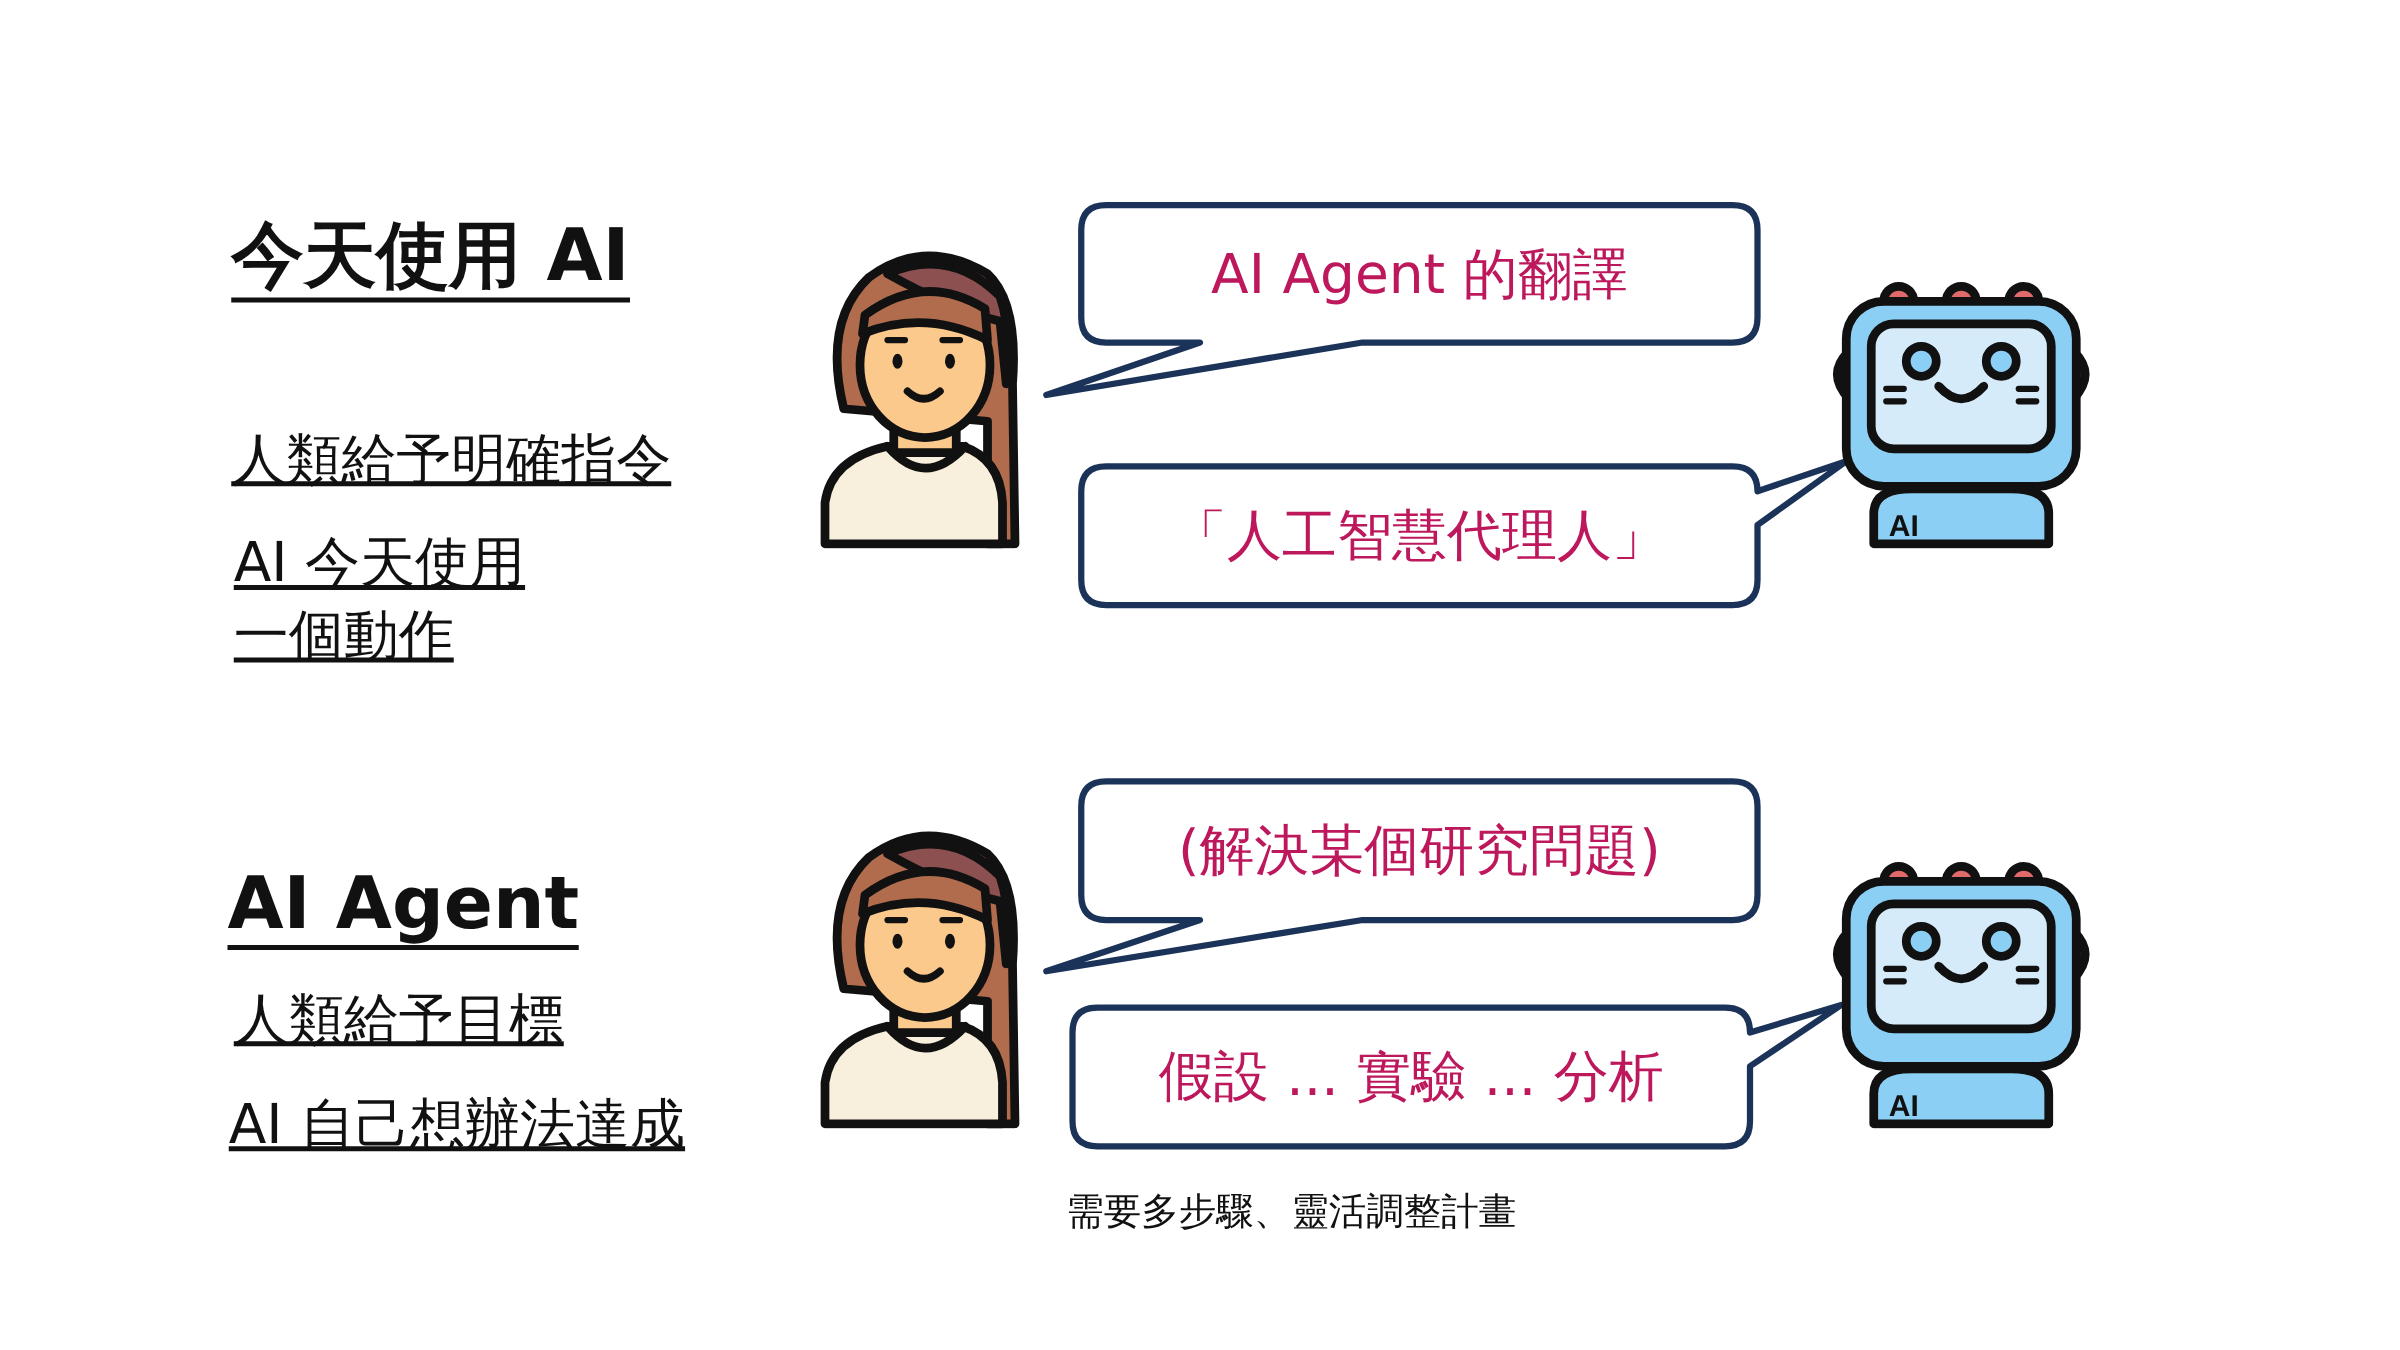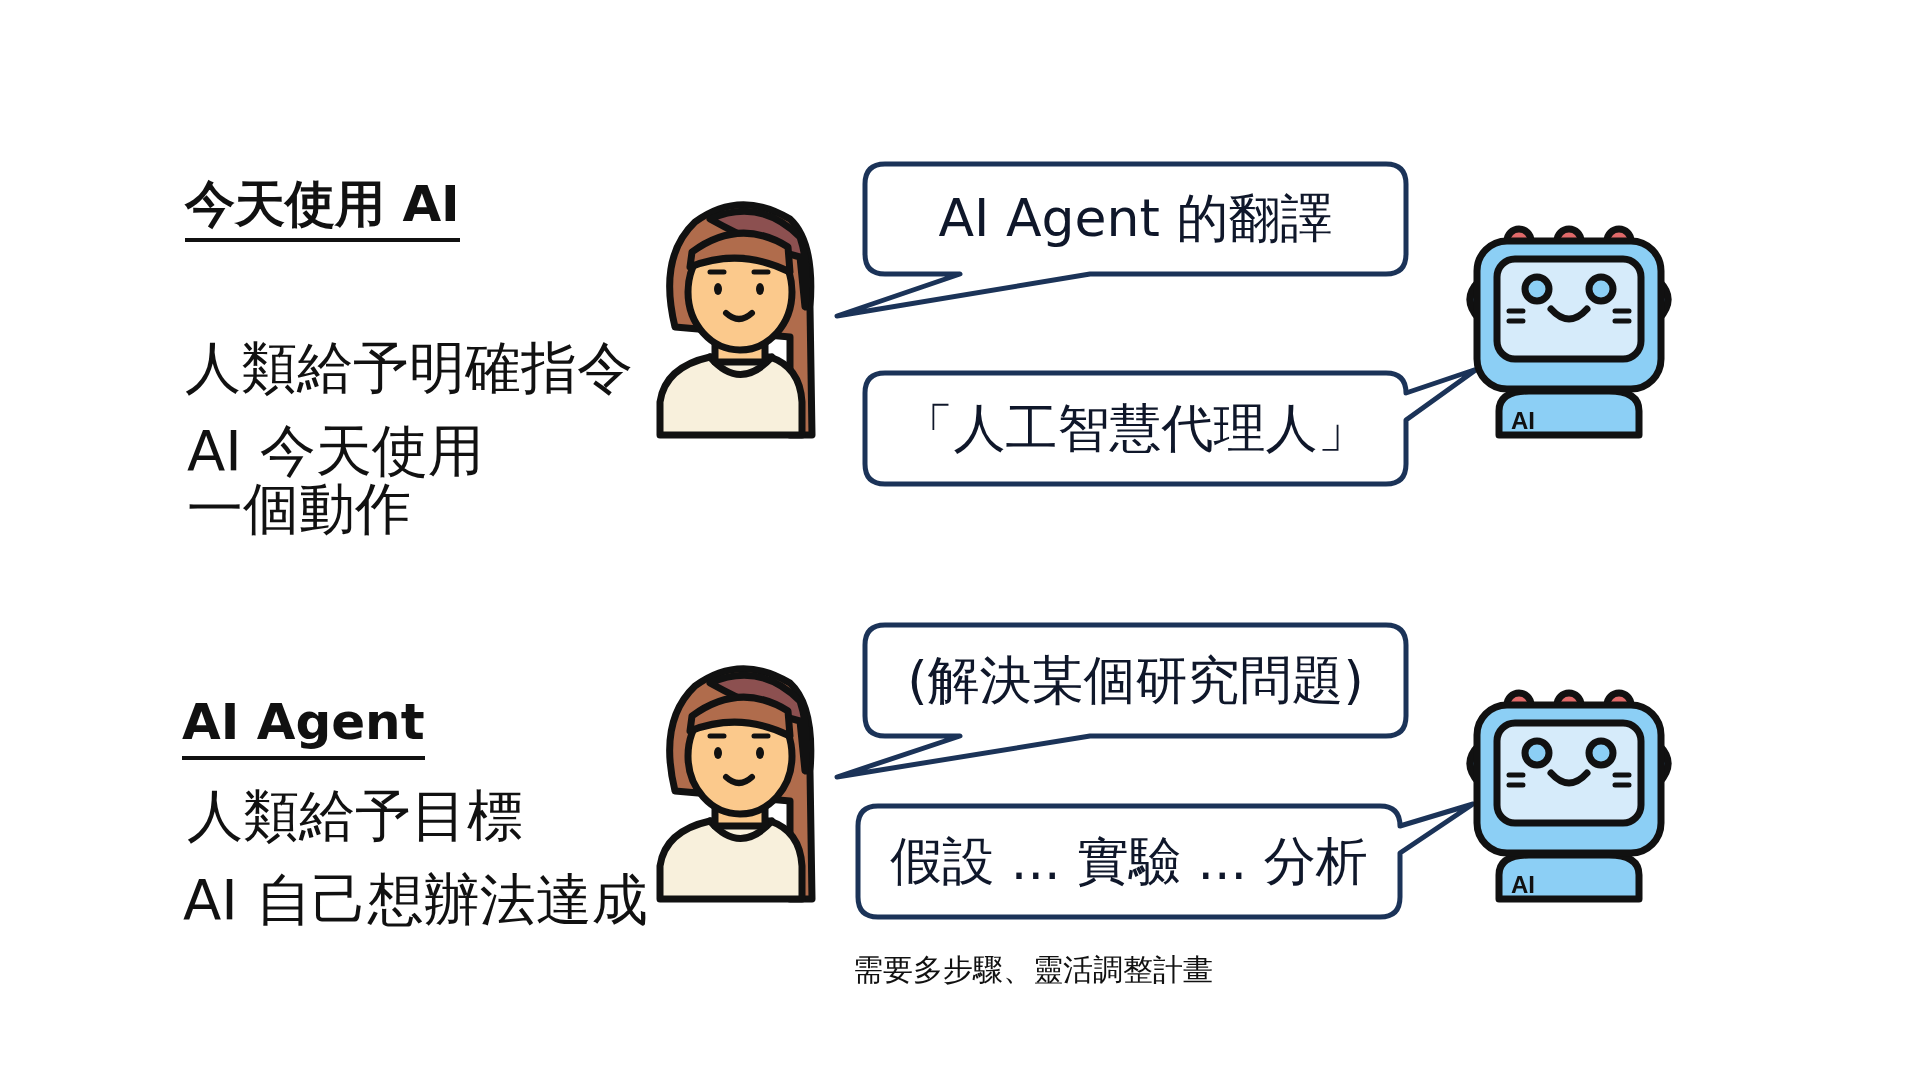--- a/index.html
+++ b/index.html
@@ -4,34 +4,34 @@
 <style>
   html, body { margin: 0; padding: 0; }
   body {
     width: 1920px; height: 1080px; position: relative; overflow: hidden;
     background: #ffffff;
     font-family: "DejaVu Sans", "Liberation Sans", sans-serif;
     color: #111111;
   }
   .abs { position: absolute; }
   .heading {
-    font-weight: bold; font-size: 50px; line-height: 64px;
+    font-weight: bold; font-size: 58px; line-height: 64px;
     color: #111;
   }
   .heading .line {
     display: inline-block;
     border-bottom: 4px solid #111;
     padding-bottom: 2px;
   }
   .body-text {
-    font-size: 56px; line-height: 56px; color: #111; white-space: nowrap;
+    font-size: 44px; line-height: 56px; color: #111; white-space: nowrap; text-decoration: underline;
   }
   .bubble-text {
     position: absolute; display: flex; align-items: center; justify-content: center;
-    font-size: 52px; color: #0f172a; white-space: nowrap;
+    font-size: 44px; color: #be185d; white-space: nowrap;
   }
   .caption {
     font-size: 30px; line-height: 56px; color: #111; white-space: nowrap;
   }
   svg.layer { position: absolute; left: 0; top: 0; }
 </style>
 </head>
 <body>
 
 <div class="abs heading" style="left:185px; top:172px;">

